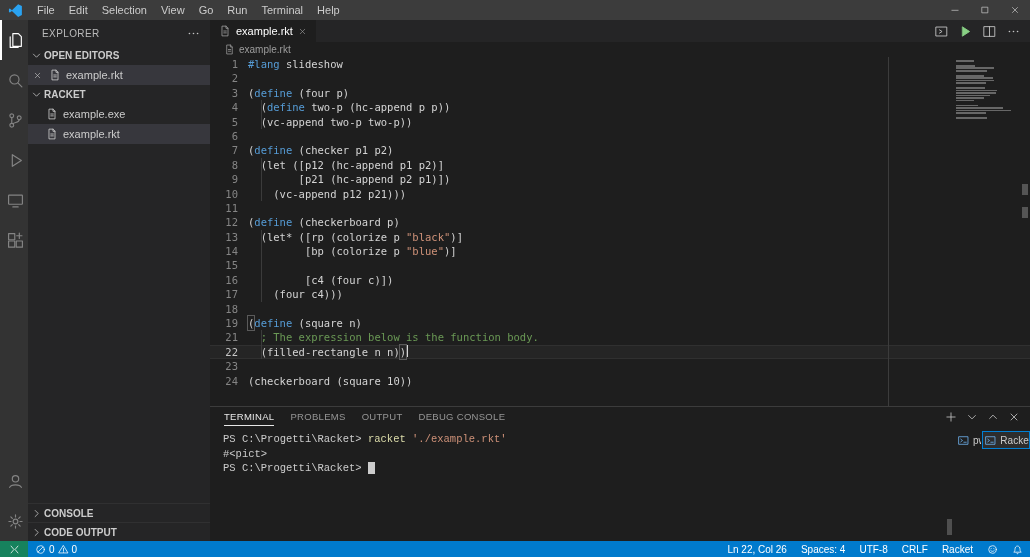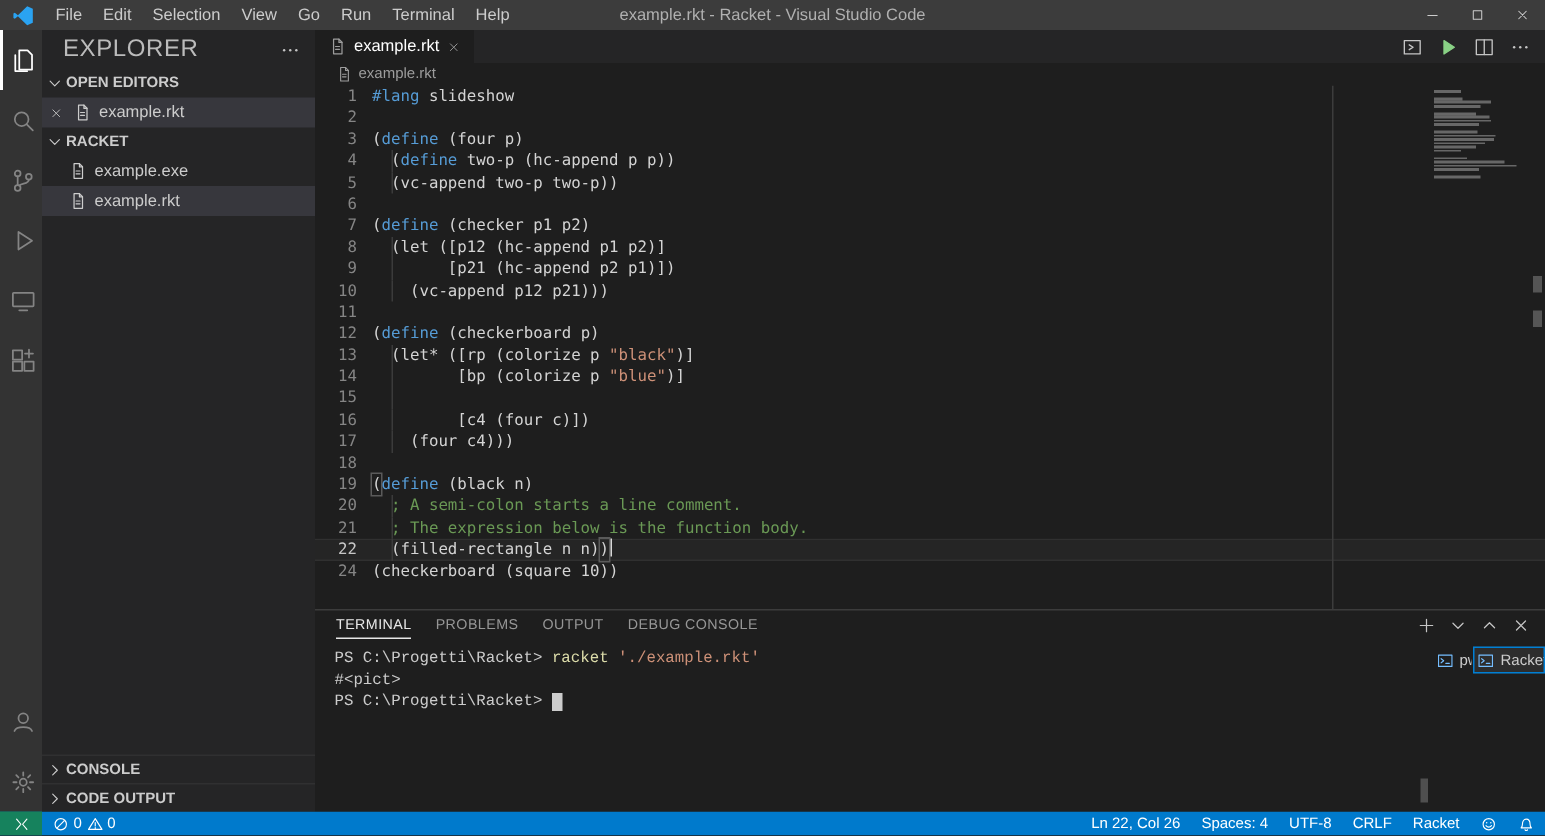--- a/index.html
+++ b/index.html
@@ -19,21 +19,21 @@
 
   
   .main { display:flex; height:521px; }
 
   .activitybar { width:28px; background:#333333; display:flex; flex-direction:column; align-items:stretch; }
   .act-item { height:40px; display:flex; align-items:center; justify-content:center; color:#848484; border-left:2px solid transparent; }
   .act-item.active { color:#ffffff; border-left:2px solid #ffffff; }
   .act-bottom { margin-top:auto; }
 
   .sidebar { width:182px; background:#252526; display:flex; flex-direction:column; overflow:hidden; }
-  .sidebar-header { height:26px; display:flex; align-items:center; padding:0 10px 0 14px; color:#bbbbbb; font-size:16px; letter-spacing:.4px; }
+  .sidebar-header { height:26px; display:flex; align-items:center; padding:0 10px 0 14px; color:#bbbbbb; font-size:10px; letter-spacing:.4px; }
   .sidebar-header .more { margin-left:auto; color:#c5c5c5; }
   .section-header { height:19px; display:flex; align-items:center; gap:2px; padding-left:3px; font-weight:bold; font-size:10px; color:#cccccc; }
   .file-item { height:20px; display:flex; align-items:center; gap:5px; padding-left:18px; color:#cccccc; }
   .file-item.selected { background:#37373d; }
   .file-item .close-slot { width:14px; display:flex; justify-content:center; margin-left:-16px; color:#c5c5c5; }
   .sidebar-bottom { margin-top:auto; }
   .sidebar-bottom .section-header { border-top:1px solid #303031; }
 
   
   .editor-col { flex:1; display:flex; flex-direction:column; min-width:0; }
@@ -93,21 +93,20 @@
   <div class="menubar" id="menubar">
       <span class="menu-item">File</span>
       <span class="menu-item">Edit</span>
       <span class="menu-item">Selection</span>
       <span class="menu-item">View</span>
       <span class="menu-item">Go</span>
       <span class="menu-item">Run</span>
       <span class="menu-item">Terminal</span>
       <span class="menu-item">Help</span>
     </div>
-  <div class="window-title">example.rkt - Racket - Visual Studio Code</div>
   <div class="win-controls" id="win-controls">
       <span class="win-btn">
         <svg width="10" height="10" viewBox="0 0 16 16" fill="none" stroke="currentColor" stroke-width="1.1" stroke-linecap="round" stroke-linejoin="round">
           <path d="M3 8.5h10"></path>
         </svg>
       </span>
       <span class="win-btn">
         <svg width="10" height="10" viewBox="0 0 16 16" fill="none" stroke="currentColor" stroke-width="1.1" stroke-linecap="round" stroke-linejoin="round">
           <rect x="3.5" y="3.5" width="9" height="9"></rect>
         </svg>
@@ -327,24 +326,24 @@
         <div class="code-line"><span class="gutter">9</span><span class="indent-guide"></span><span class="seg fg">        [p21 (hc-append p2 p1)])</span></div>
         <div class="code-line"><span class="gutter">10</span><span class="indent-guide"></span><span class="seg fg">    (vc-append p12 p21)))</span></div>
         <div class="code-line"><span class="gutter">11</span></div>
         <div class="code-line"><span class="gutter">12</span><span class="seg fg">(</span><span class="seg kw">define</span><span class="seg fg"> (checkerboard p)</span></div>
         <div class="code-line"><span class="gutter">13</span><span class="indent-guide"></span><span class="seg fg">  (let* ([rp (colorize p </span><span class="seg str">"black"</span><span class="seg fg">)]</span></div>
         <div class="code-line"><span class="gutter">14</span><span class="indent-guide"></span><span class="seg fg">         [bp (colorize p </span><span class="seg str">"blue"</span><span class="seg fg">)]</span></div>
         <div class="code-line"><span class="gutter">15</span><span class="indent-guide"></span></div>
         <div class="code-line"><span class="gutter">16</span><span class="indent-guide"></span><span class="seg fg">         [c4 (four c)])</span></div>
         <div class="code-line"><span class="gutter">17</span><span class="indent-guide"></span><span class="seg fg">    (four c4)))</span></div>
         <div class="code-line"><span class="gutter">18</span></div>
-        <div class="code-line"><span class="gutter">19</span><span class="seg fg bm">(</span><span class="seg kw">define</span><span class="seg fg"> (black n)</span></div>
-        <div class="code-line"><span class="gutter">20</span><span class="indent-guide"></span><span class="seg com">  ; A semi-colon starts a line comment.</span></div>
+        <div class="code-line"><span class="gutter">19</span><span class="seg fg bm">(</span><span class="seg kw">define</span><span class="seg fg"> (square n)</span></div>
         <div class="code-line"><span class="gutter">21</span><span class="indent-guide"></span><span class="seg com">  ; The expression below is the function body.</span></div>
         <div class="code-line cur"><span class="gutter">22</span><span class="indent-guide"></span><span class="seg fg">  (filled-rectangle n n)</span><span class="seg fg bm">)</span><span class="caret"></span></div>
+        <div class="code-line"><span class="gutter">23</span></div>
         <div class="code-line"><span class="gutter">24</span><span class="seg fg">(checkerboard (square 10))</span></div>
         <div class="ruler"></div>
       <div class="minimap" id="minimap">
           <div class="mm-line" style="width: 18px;"></div>
           <div class="mm-line" style="width: 0px; background: transparent;"></div>
           <div class="mm-line" style="width: 19.2px;"></div>
           <div class="mm-line" style="width: 38.4px;"></div>
           <div class="mm-line" style="width: 31.2px;"></div>
           <div class="mm-line" style="width: 0px; background: transparent;"></div>
           <div class="mm-line" style="width: 27.6px;"></div>

